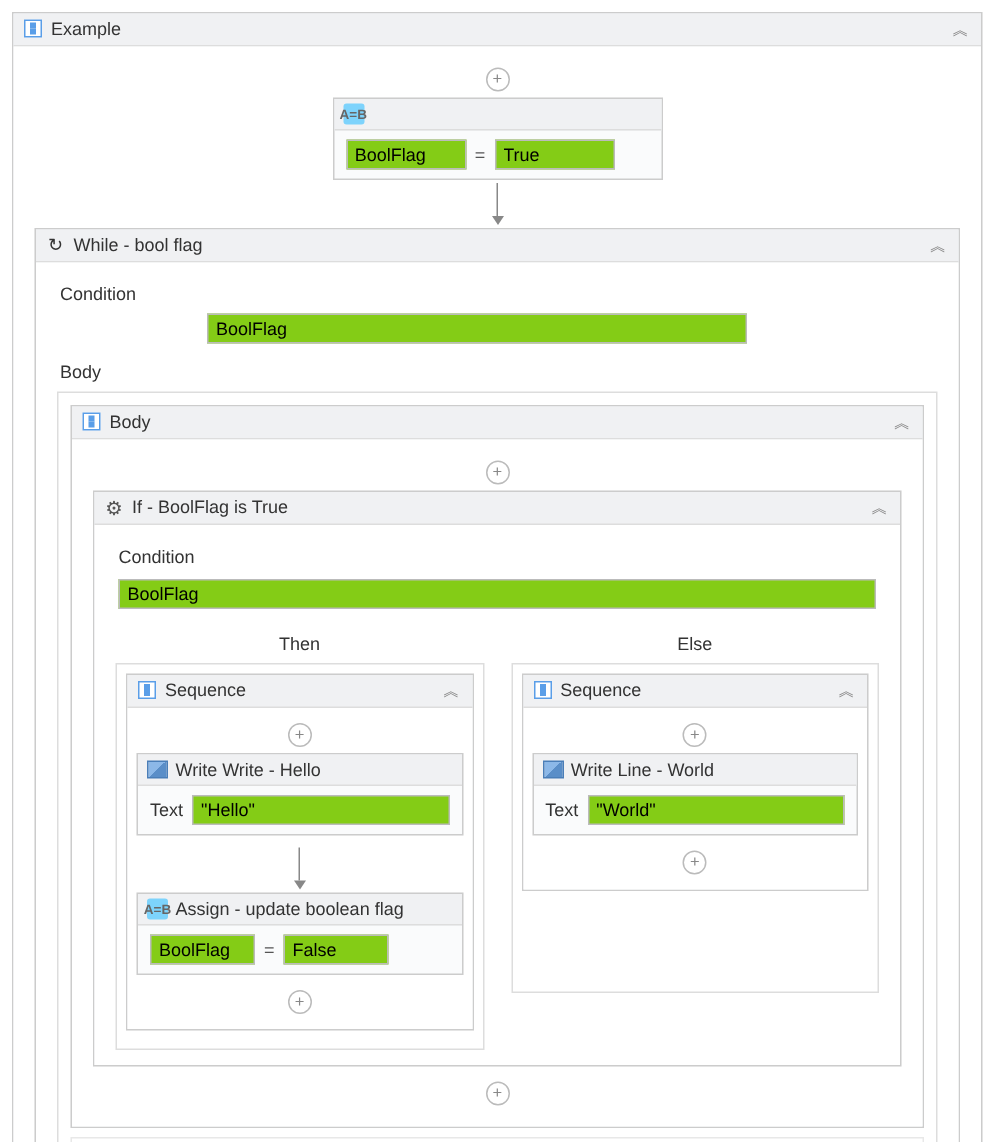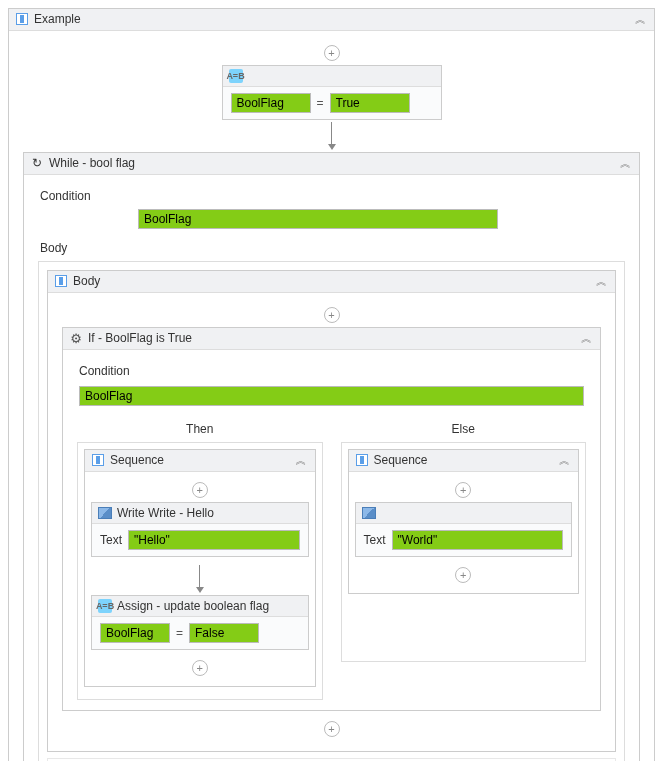--- a/index.html
+++ b/index.html
@@ -299,20 +299,21 @@
                           <div class="activity-body" style="padding:6px;">
                             <div class="plus-connector">
                                 <div class="plus-circle">+</div>
                               </div>
 
                             <div class="activity">
                               <div class="activity-header">
                                 <span class="icon-box">
                                     <span class="write-icon"></span>
                                   </span>
+                                <span class="title">Write Line - World</span>
                               </div>
                               <div class="field-row">
                                 <span>Text</span>
                                 <input class="field-input" style="flex: 1 1 0%;" value="&quot;World&quot;">
                               </div>
                             </div>
 
                             <div class="plus-connector">
                                 <div class="plus-circle">+</div>
                               </div>

